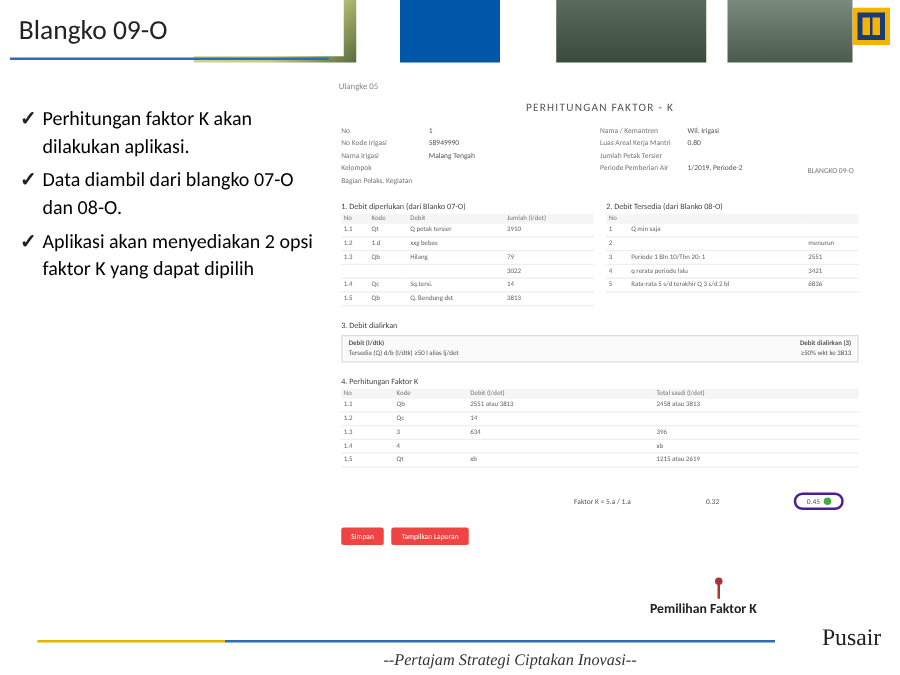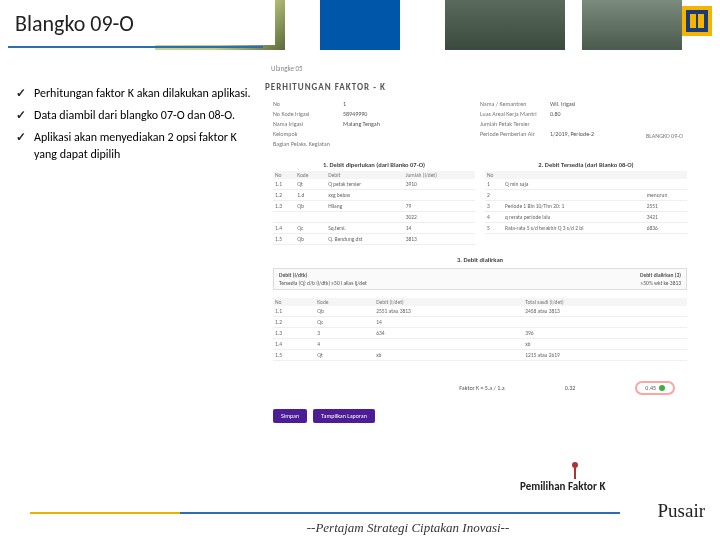--- a/index.html
+++ b/index.html
@@ -7,45 +7,45 @@
   
   .header-band { position: absolute; top: 0; left: 0; width: 100%; height: 50px; }
   .header-photo1 { position: absolute; left: 155px; top: 0; width: 130px; height: 50px; background: linear-gradient(135deg, #d4d898 0%, #c5cd7f 60%, #5a6b3d 100%); }
   .header-photo2 { position: absolute; left: 320px; top: 0; width: 80px; height: 50px; background: #0056a8; }
   .header-photo3 { position: absolute; left: 445px; top: 0; width: 120px; height: 50px; background: linear-gradient(#5a6b5d, #3a4a3d); }
   .header-photo4 { position: absolute; left: 582px; top: 0; width: 100px; height: 50px; background: linear-gradient(#7a8a7d, #4a5a4d); }
   .header-logo { position: absolute; right: 8px; top: 6px; width: 30px; height: 30px; }
   .title-bar { position: absolute; top: 0; left: 0; padding: 10px 15px; font-size: 22px; color: #222; background: #fff; width: 275px; height: 45px; }
   .title-underline { position: absolute; top: 46px; left: 8px; width: 255px; height: 2px; background: #2d6db3; }
   
-  .bullets { position: absolute; top: 85px; left: 16px; width: 235px; font-size: 12px; line-height: 1.35; }
+  .bullets { position: absolute; top: 85px; left: 16px; width: 235px; font-size: 16px; line-height: 1.35; }
   .bullets li { list-style: none; margin-bottom: 6px; position: relative; padding-left: 18px; }
   .bullets li::before { content: "✓"; position: absolute; left: 0; top: 0; color: #222; font-weight: bold; }
   
   .screenshot { position: absolute; top: 60px; left: 265px; width: 430px; height: 440px; background: #fff; font-size: 6.5px; color: #555; }
   .sc-title { font-size: 7px; padding: 4px 6px; color: #888; }
-  .sc-head { font-size: 9px; font-weight: bold; color: #555; letter-spacing: 1px; margin: 4px 0; }
+  .sc-head { text-align: center; font-size: 9px; font-weight: normal; color: #555; letter-spacing: 1px; margin: 4px 0; }
   .sc-meta { display: flex; padding: 4px 8px; font-size: 6px; }
   .sc-meta-col { flex: 1; }
   .sc-meta-row { display: flex; margin-bottom: 2px; }
   .sc-meta-label { width: 70px; color: #777; }
   .sc-meta-val { color: #555; }
   .sc-section { padding: 4px 8px; }
-  .sc-sec-title { font-size: 6.5px; font-weight: bold; margin: 3px 0 2px; color: #444; text-align: center; }
+  .sc-sec-title { font-size: 6.5px; font-weight: normal; margin: 3px 0 2px; color: #444; }
   .sc-split { display: flex; gap: 10px; }
   .sc-half { flex: 1; }
   .sc-tbl { width: 100%; font-size: 5.5px; color: #666; border-collapse: collapse; }
   .sc-tbl th { text-align: left; padding: 1px 2px; color: #777; font-weight: normal; background: #f5f5f5; }
   .sc-tbl td { padding: 2px 2px; border-bottom: 1px solid #eee; }
   .sc-box { border: 1px solid #ddd; padding: 3px 5px; margin-top: 4px; font-size: 5.5px; background: #fafafa; }
   .sc-box-head { display: flex; justify-content: space-between; font-weight: bold; margin-bottom: 2px; }
   .sc-btns { padding: 6px 8px; display: flex; gap: 6px; }
-  .sc-btn { background: #4c1d95; color: #fff; padding: 3px 8px; font-size: 6px; border-radius: 2px; }
+  .sc-btn { background: #ef4444; color: #fff; padding: 3px 8px; font-size: 6px; border-radius: 2px; }
   .faktor-row { display: flex; justify-content: flex-end; gap: 60px; padding: 4px 12px; font-size: 6px; align-items: center; margin-top: 16px; }
-  .faktor-pill { border: 2px solid #fca5a5; border-radius: 10px; padding: 1px 8px; display: inline-flex; align-items: center; gap: 3px; }
+  .faktor-pill { border: 2px solid #4c1d95; border-radius: 10px; padding: 1px 8px; display: inline-flex; align-items: center; gap: 3px; }
   .faktor-dot { width: 6px; height: 6px; border-radius: 50%; background: #44aa44; }
   
   .callout-line { position: absolute; width: 2px; height: 14px; background: #a33; left: 574px; top: 465px; }
   .callout-dot { position: absolute; width: 6px; height: 6px; border-radius: 50%; background: #a33; left: 572px; top: 462px; }
   .callout-text { position: absolute; left: 520px; top: 480px; font-size: 11px; font-weight: bold; color: #222; }
   
   .footer-line-y { position: absolute; bottom: 26px; left: 30px; width: 150px; height: 2px; background: #e6b400; }
   .footer-line-b { position: absolute; bottom: 26px; left: 180px; width: 440px; height: 2px; background: #2d6db3; }
   .footer-text { position: absolute; bottom: 4px; left: 0; width: 100%; text-align: center; font-style: italic; font-family: Georgia, serif; font-size: 13px; color: #333; margin-left: 48px; }
   .pusair { position: absolute; right: 15px; bottom: 18px; font-family: Georgia, serif; font-size: 19px; color: #222; }
@@ -221,20 +221,21 @@
           <span>Debit dialirkan (3)</span>
         </div>
       <div style="display:flex;justify-content:space-between">
           <span>Tersedia (Q) d/b (l/dtk)  ≥50 l  alias  lj/det</span>
           <span>≥50% wkt ke 3813</span>
         </div>
     </div>
   </div>
 
   <div class="sc-section">
+    <div class="sc-sec-title">4. Perhitungan Faktor K</div>
     <table class="sc-tbl">
       <tbody>
           <tr>
             <th>No</th>
             <th>Kode</th>
             <th>Debit (l/det)</th>
             <th>Total sasdi (l/det)</th>
           </tr>
       <tr>
             <td>1.1</td>

